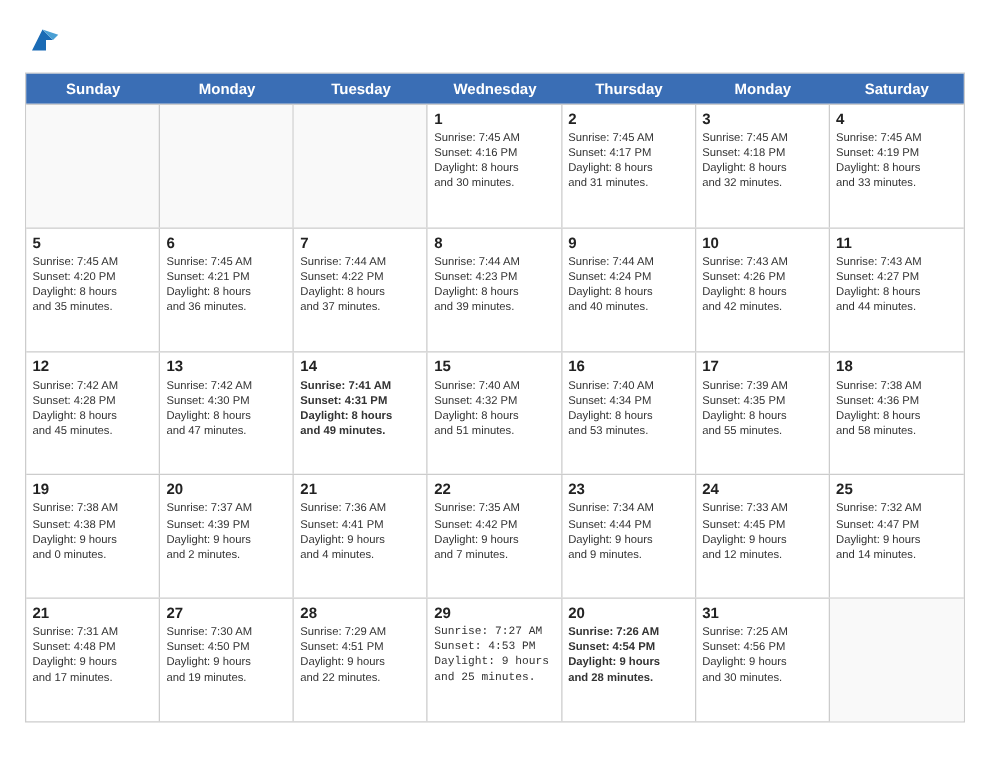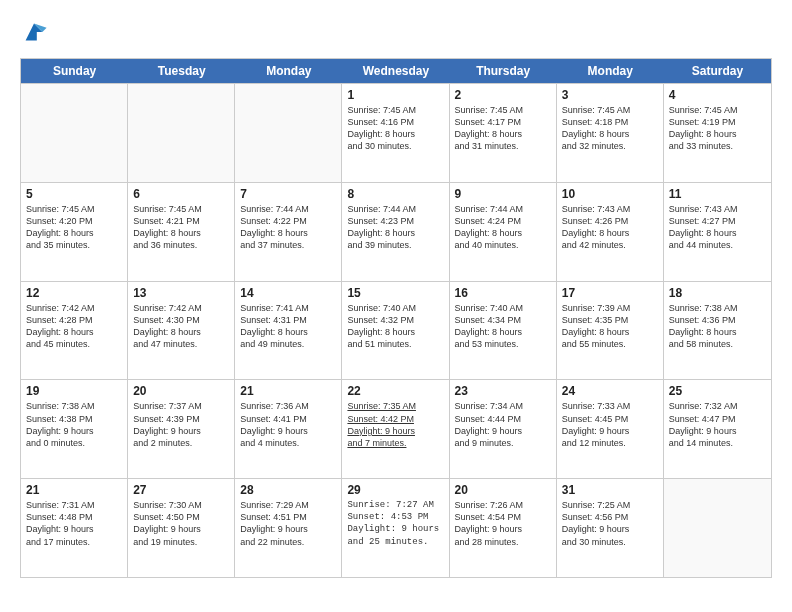--- a/index.html
+++ b/index.html
@@ -136,22 +136,22 @@
     </div>
     <div class="title-block">
       <div class="month-title"></div>
       <div class="location"></div>
     </div>
   </div>
 
   <div class="calendar">
     <div class="cal-header">
     <div class="cal-header-cell">Sunday</div>
+        <div class="cal-header-cell">Monday</div>
         <div class="cal-header-cell">Tuesday</div>
-        <div class="cal-header-cell">Monday</div>
         <div class="cal-header-cell">Wednesday</div>
         <div class="cal-header-cell">Thursday</div>
         <div class="cal-header-cell">Monday</div>
         <div class="cal-header-cell">Saturday</div>
       </div>
     <div class="cal-body">
     <div class="cal-row">
           <div class="cal-cell empty"></div>
           <div class="cal-cell empty"></div>
           <div class="cal-cell empty"></div>
@@ -245,21 +245,21 @@
           </div>
           <div class="cal-cell">
             <span class="day-num">13</span>
             <div class="cell-info" style="white-space: pre-line;">Sunrise: 7:42 AM
 Sunset: 4:30 PM
 Daylight: 8 hours
 and 47 minutes.</div>
           </div>
           <div class="cal-cell">
             <span class="day-num">14</span>
-            <div class="cell-info" style="white-space: pre-line;">Sunrise: 7:41 AM
+            <div class="cell-info" style="white-space: pre-line; font-weight: bold;">Sunrise: 7:41 AM
 Sunset: 4:31 PM
 Daylight: 8 hours
 and 49 minutes.</div>
           </div>
           <div class="cal-cell">
             <span class="day-num">15</span>
             <div class="cell-info" style="white-space: pre-line;">Sunrise: 7:40 AM
 Sunset: 4:32 PM
 Daylight: 8 hours
 and 51 minutes.</div>
@@ -303,21 +303,21 @@
           </div>
           <div class="cal-cell">
             <span class="day-num">21</span>
             <div class="cell-info" style="white-space: pre-line;">Sunrise: 7:36 AM
 Sunset: 4:41 PM
 Daylight: 9 hours
 and 4 minutes.</div>
           </div>
           <div class="cal-cell">
             <span class="day-num">22</span>
-            <div class="cell-info" style="white-space: pre-line; text-decoration: underline;">Sunrise: 7:35 AM
+            <div class="cell-info" style="white-space: pre-line;">Sunrise: 7:35 AM
 Sunset: 4:42 PM
 Daylight: 9 hours
 and 7 minutes.</div>
           </div>
           <div class="cal-cell">
             <span class="day-num">23</span>
             <div class="cell-info" style="white-space: pre-line;">Sunrise: 7:34 AM
 Sunset: 4:44 PM
 Daylight: 9 hours
 and 9 minutes.</div>
@@ -361,21 +361,21 @@
           </div>
           <div class="cal-cell">
             <span class="day-num">29</span>
             <div class="cell-info" style="white-space: pre-line; font-family: Liberation Mono, monospace;">Sunrise: 7:27 AM
 Sunset: 4:53 PM
 Daylight: 9 hours
 and 25 minutes.</div>
           </div>
           <div class="cal-cell">
             <span class="day-num">20</span>
-            <div class="cell-info" style="white-space: pre-line;">Sunrise: 7:26 AM
+            <div class="cell-info" style="white-space: pre-line; font-weight: bold;">Sunrise: 7:26 AM
 Sunset: 4:54 PM
 Daylight: 9 hours
 and 28 minutes.</div>
           </div>
           <div class="cal-cell">
             <span class="day-num">31</span>
             <div class="cell-info" style="white-space: pre-line;">Sunrise: 7:25 AM
 Sunset: 4:56 PM
 Daylight: 9 hours
 and 30 minutes.</div>

